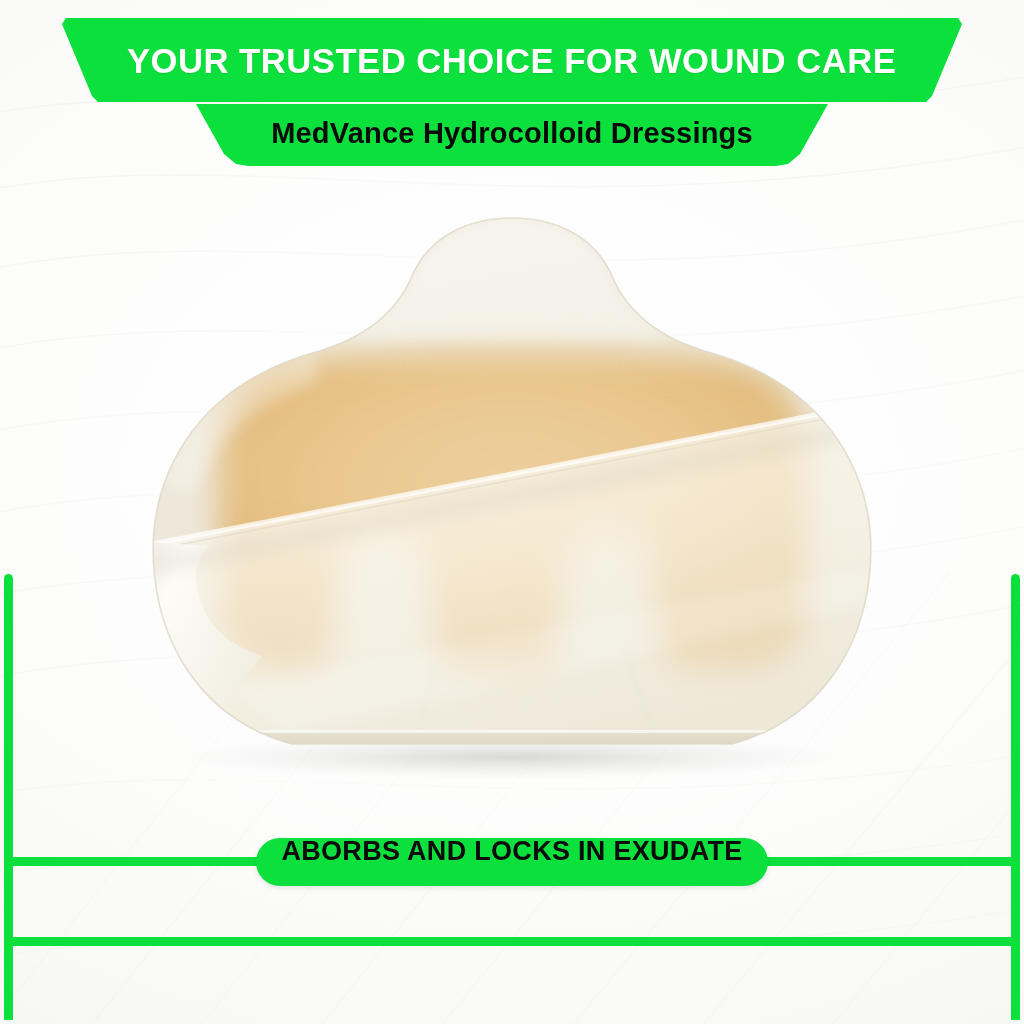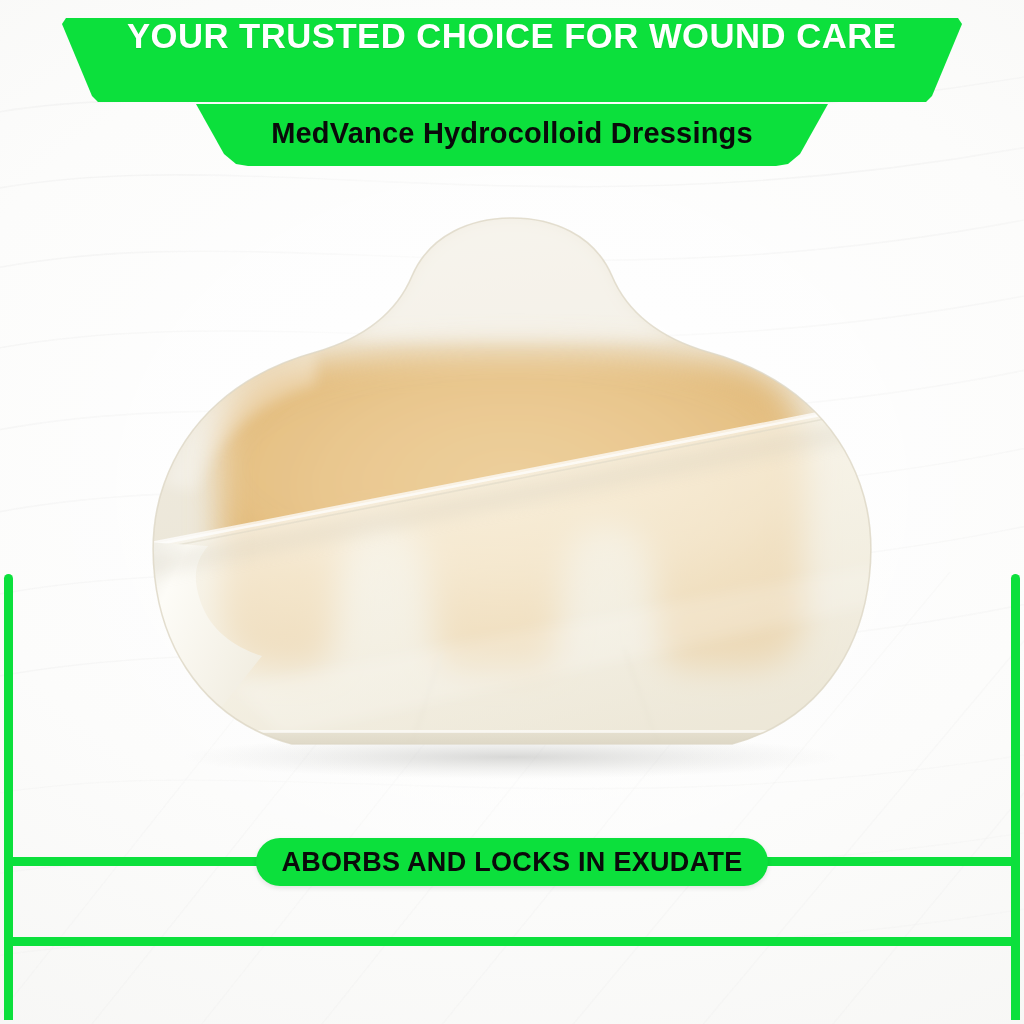--- a/index.html
+++ b/index.html
@@ -27,21 +27,21 @@
   }
 
   
   .frame{position:absolute;inset:0;pointer-events:none;}
 
   
   .banner-top{
     position:absolute;left:62px;top:18px;width:900px;height:84px;
     background:var(--g);
     clip-path:polygon(4px 0,896px 0,900px 6px,870px 78px,864px 84px,36px 84px,30px 78px,0 6px);
-    display:flex;justify-content:center;
+    display:flex;align-items:center;justify-content:center;
     box-shadow:0 2px 5px rgba(0,0,0,.10);
   }
   .banner-top .txt{
     color:#ffffff;font-weight:bold;font-size:35px;letter-spacing:.5px;
     white-space:nowrap;line-height:1;
     text-shadow:0 1px 1px rgba(0,0,0,.10);
     transform:scaleX(.99);
   }
 
   
@@ -60,21 +60,21 @@
   .rail-v{position:absolute;width:9px;background:var(--g);}
   .rail-v.left{left:4px;top:574px;height:446px;border-radius:6px 6px 0 0;}
   .rail-v.right{right:4px;top:574px;height:446px;border-radius:6px 6px 0 0;}
   .rail-h{position:absolute;height:9px;background:var(--g);}
   .rail-h.a{left:4px;right:4px;top:857px;}
   .rail-h.b{left:4px;right:4px;top:937px;}
 
   
   .pill{
     position:absolute;background:var(--g);border-radius:999px;
-    display:flex;align-items:center;justify-content:center;
+    display:flex;justify-content:center;
     box-shadow:0 2px 5px rgba(0,0,0,.10);
   }
   .pill .txt{color:#0a0a0a;font-weight:bold;white-space:nowrap;line-height:1;}
   .pill-1{left:256px;top:838px;width:512px;height:48px;}
   .pill-1 .txt{font-size:27px;letter-spacing:.3px;}
   .pill-2{left:178px;top:916px;width:668px;height:50px;}
   .pill-2 .txt{font-size:27px;letter-spacing:.3px;}
 
   
   .product{position:absolute;left:112px;top:216px;width:800px;height:570px;}

